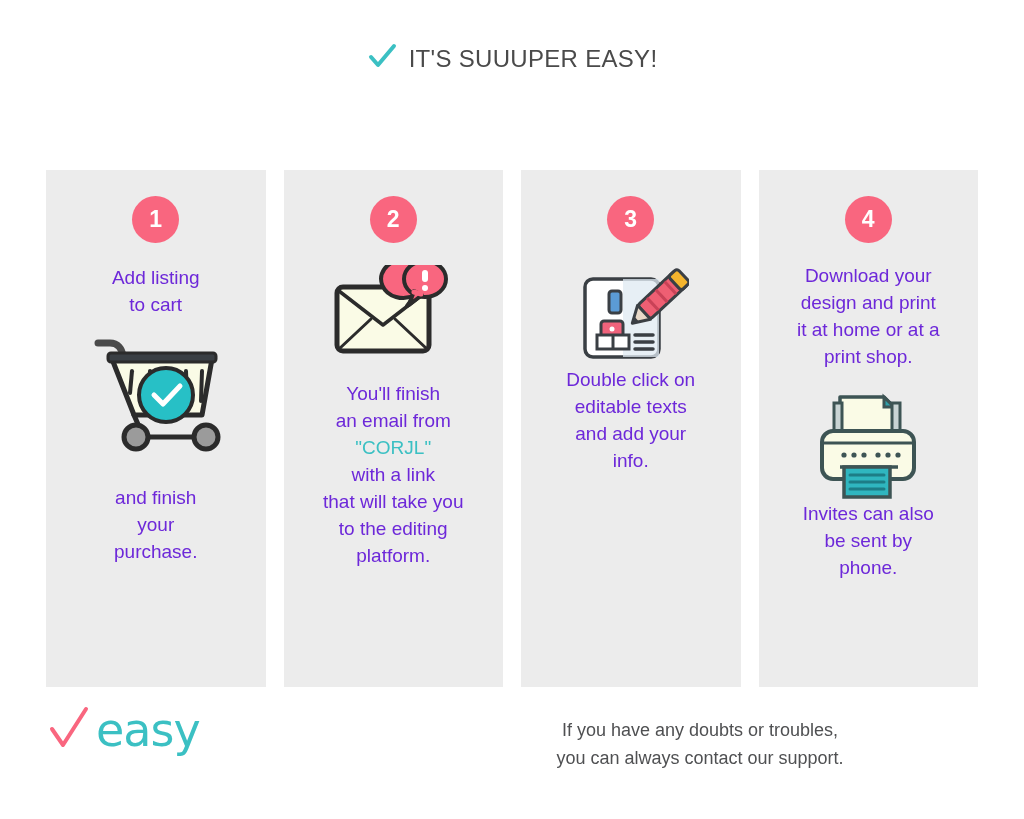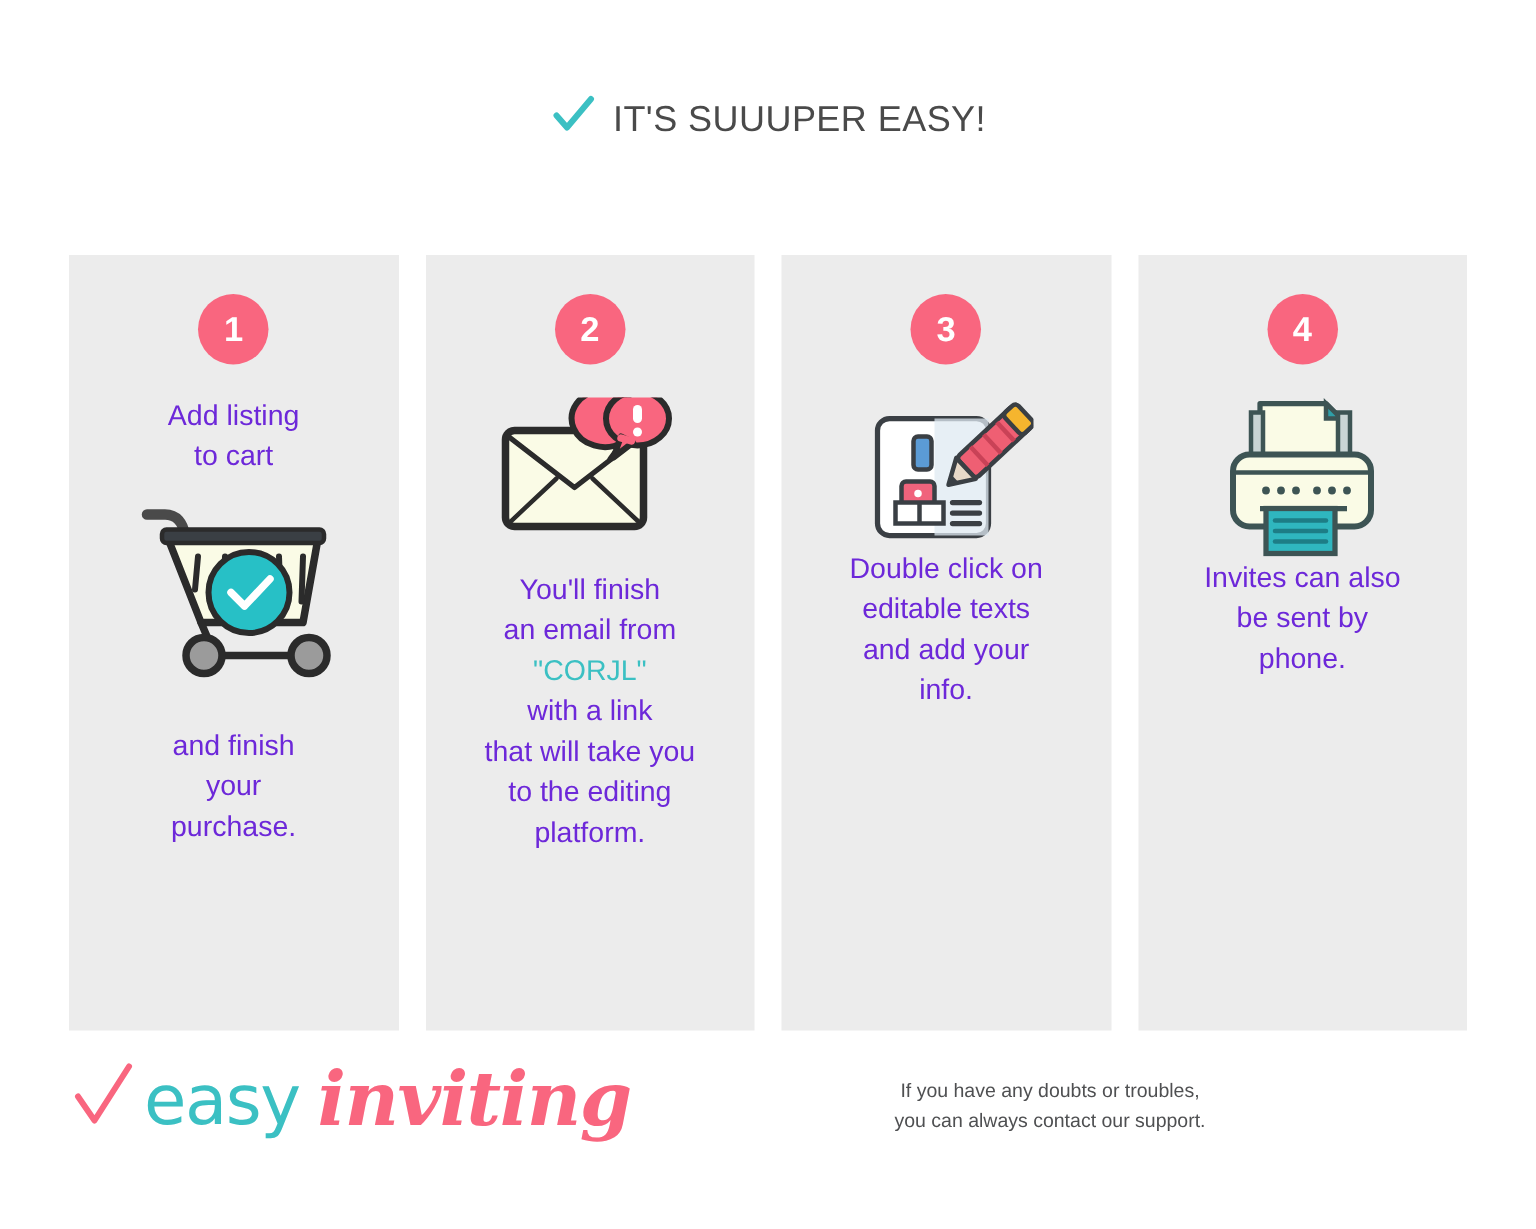--- a/index.html
+++ b/index.html
@@ -26,21 +26,20 @@
   }
   .main-title {
     font-size: 33px;
     font-weight: bold;
     letter-spacing: 0.5px;
     color: #4a4a4a;
     line-height: 1.1;
     font-stretch: condensed;
   }
   .subtitle-row {
-    margin-top: 20px;
     display: flex;
     align-items: center;
     justify-content: center;
     gap: 12px;
   }
   .check-icon-large {
     display: block;
   }
   .subtitle-text {
     font-size: 24px;
@@ -147,21 +146,21 @@
     font-weight: bold;
     letter-spacing: -1px;
     margin-left: 6px;
   }
   .support {
     position: absolute;
     left: 520px;
     top: 22px;
     width: 360px;
     text-align: center;
-    font-size: 13px;
+    font-size: 18px;
     line-height: 1.55;
     color: #4f5052;
     white-space: pre-line;
   }
 </style>
 </head>
 <body>
 
 <div class="page">
 
@@ -276,20 +275,24 @@
         </svg>
       </div>
       <div class="blk t2">Double click on
 editable texts
 and add your
 info.</div>
     </div>
 
     <div class="col col-4">
       <div class="badge">4</div>
+      <div class="blk t1">Download your
+design and print
+it at home or at a
+print shop.</div>
       <div class="icon-wrap">
         <svg width="112" height="112" viewBox="0 0 112 112">
 
           <path d="M28 8 H72 L82 18 V42 H28 Z" fill="#fafbe6" stroke="#3d5454" stroke-width="3.5" stroke-linejoin="round"></path>
           <path d="M72 8 V18 H82 Z" fill="#2f9fa8" stroke="#3d5454" stroke-width="3"></path>
           <rect x="22" y="14" width="8" height="30" fill="#c9d4d4" stroke="#3d5454" stroke-width="3"></rect>
           <rect x="80" y="14" width="8" height="30" fill="#c9d4d4" stroke="#3d5454" stroke-width="3"></rect>
 
           <rect x="10" y="42" width="92" height="48" rx="11" fill="#fafbe6" stroke="#3d5454" stroke-width="4"></rect>
           <line x1="12" y1="54" x2="100" y2="54" stroke="#3d5454" stroke-width="3"></line>
@@ -320,21 +323,20 @@
 
   <div class="footer">
 
     <div class="logo">
       <span>
         <svg width="42" height="46" viewBox="0 0 42 46">
           <path d="M4 24 L15 40 L38 4" fill="none" stroke="#f9667f" stroke-width="4" stroke-linecap="round" stroke-linejoin="round"></path>
         </svg>
       </span>
       <span class="logo-easy">easy</span>
-      <span class="logo-inviting">inviting</span>
     </div>
 
     <div class="support">If you have any doubts or troubles,
 you can always contact our support.</div>
 
   </div>
 
 </div>
 
 </body></html>

